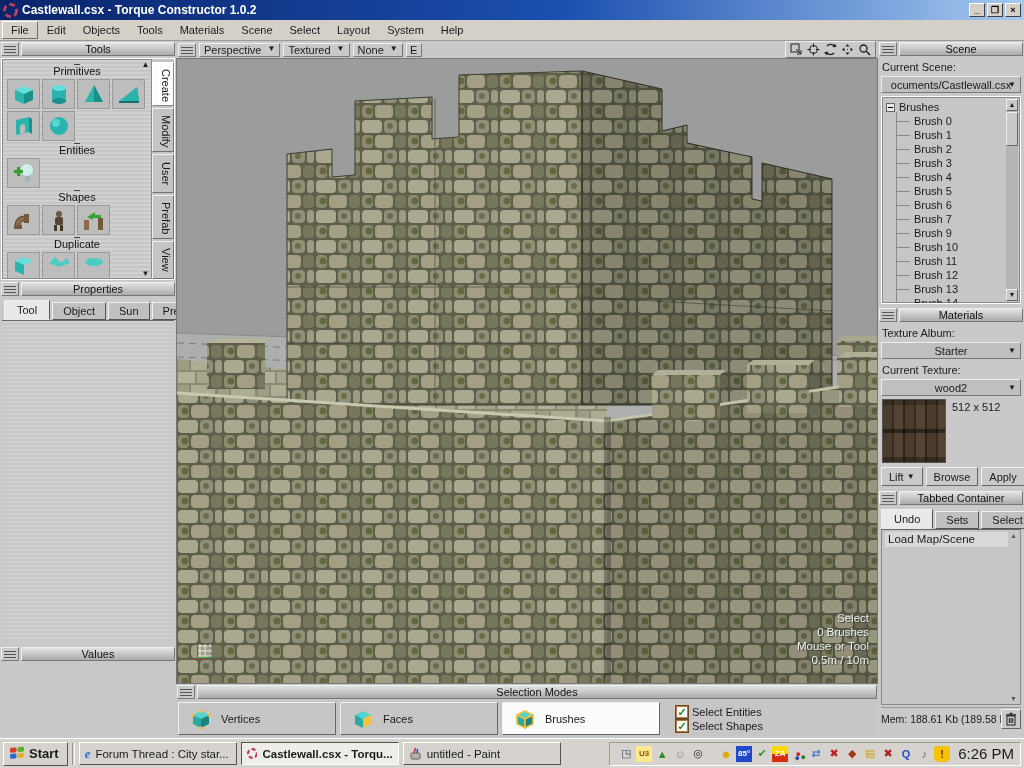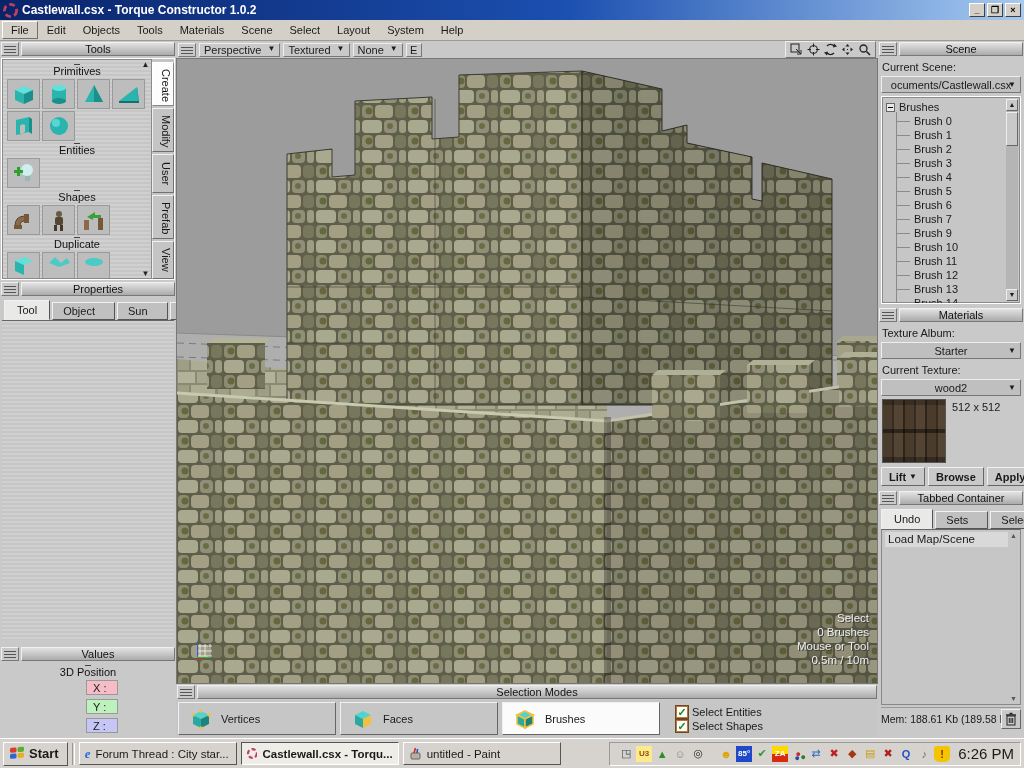--- a/index.html
+++ b/index.html
@@ -45,21 +45,21 @@
   .tilerow { display:flex; gap:2px; margin-bottom:2px; }
   .tile { width:33px; height:30px; background:#bdbdbd; border:1px solid #9a9a9a; display:flex; align-items:center; justify-content:center; }
   .vtabs { width:22px; display:flex; flex-direction:column; padding-top:3px; gap:2px; }
   .vtab { writing-mode:vertical-rl; text-align:center; padding:6px 1px; background:#c4c4c4;
     border:1px solid; border-color:#f0f0f0 #707070 #707070 #f0f0f0; font-size:11px; height:44px; }
   .vtab.sel { background:#fdfdfd; border-color:#fff #888 #888 #fff; }
   .tscroll { position:absolute; right:0; top:0; width:11px; height:100%; display:flex; flex-direction:column; justify-content:space-between; align-items:center; font-size:8px; color:#222; }
 
   .propspanel { position:absolute; left:0; top:240px; width:176px; height:405px; }
   .tabsrow { display:flex; align-items:flex-end; height:20px; padding-left:4px; margin-top:3px; }
-  .tab { padding:2px 19px 2px 10px; background:#c0c0c0; border:1px solid; border-color:#f0f0f0 #555 #555 #f0f0f0; margin-right:2px; font-size:11px; }
+  .tab { padding:2px 10px 2px 10px; background:#c0c0c0; border:1px solid; border-color:#f0f0f0 #555 #555 #f0f0f0; margin-right:2px; font-size:11px; }
   .tab.sel { background:#e9e9e7; padding:3px 12px; border-bottom-color:#e9e9e7; }
   .propbody { margin:0 2px; height:320px; border-top:1px solid #666; }
 
   .valuespanel { position:absolute; left:0; top:605px; width:176px; height:92px; }
   .fieldset { margin:3px 4px; }
   .axchip { width:32px; height:15px; margin:0 0 4px 82px; padding-left:6px; line-height:14px; border:1px solid #999; font-size:11px; }
   .axX { background:#f6bcc8; }
   .axY { background:#bdf2bd; }
   .axZ { background:#c6c6f6; }
 
@@ -108,21 +108,21 @@
   .vthumb { position:absolute; top:13px; left:0; width:12px; height:34px; background:#c9c9c9; border:1px solid; border-color:#eee #666 #666 #eee; }
 
   .texrow { display:flex; margin:3px 4px; gap:6px; }
   .texpreview { width:64px; height:64px; border:1px solid #555;
     background:linear-gradient(180deg,rgba(0,0,0,.25) 0 8%,transparent 8% 46%,rgba(0,0,0,.45) 46% 54%,transparent 54% 92%,rgba(0,0,0,.3) 92%),
     repeating-linear-gradient(90deg,#4a3c2c 0 9px,#382c20 9px 11px,#544434 11px 20px,#2e241a 20px 22px);
     background-color:#3a2e22; }
   .texsize { padding-top:2px; font-size:11px; }
   .matbtns { display:flex; gap:3px; margin:4px 3px; }
   .mbtn { height:19px; background:#c9c9c9; border:1px solid; border-color:#f0f0f0 #666 #666 #f0f0f0;
-    display:flex; align-items:center; justify-content:center; gap:3px; padding:0 7px;font-weight:bold; }
+    display:flex; align-items:center; justify-content:center; gap:3px; padding:0 7px; }
   .mbtn .arr { font-size:8px; }
 
   .tclist { margin:0 3px; height:176px; background:#c6c6c6; border:1px solid #888; border-top:1px solid #666; position:relative; padding:2px 12px 2px 3px; }
   .tcitem { height:15px; line-height:15px; background:#d9d9d9; padding-left:3px; font-size:11.5px; }
   .tcarrows { position:absolute; right:2px; top:2px; bottom:2px; width:9px; display:flex; flex-direction:column; justify-content:space-between; font-size:7px; text-align:center; color:#555; }
   .membar { margin:2px 3px 0 3px; height:22px; display:flex; align-items:center; border-top:1px solid #999; }
   .memtext { flex:1; font-size:10.5px; white-space:nowrap; overflow:hidden; }
   .trashbtn { width:20px; height:20px; background:#c9c9c9; border:1px solid; border-color:#f0f0f0 #666 #666 #f0f0f0; display:flex; align-items:center; justify-content:center; }
 
   
@@ -328,30 +328,20 @@
         <span class="tab">Sun</span>
         <span class="tab">Prefs</span>
       </div>
       <div class="propbody brushed"></div>
     </div>
 
     <div class="valuespanel">
       <div class="phead">
         <span class="grip"></span>
         <span class="ptitle">Values</span>
-      </div>
-      <div class="fieldset">
-        <div class="sec">
-          <span class="l1"></span>
-            <span class="lab">3D Position</span>
-            <span class="l2"></span>
-        </div>
-        <div class="axchip axX">X :</div>
-        <div class="axchip axY">Y :</div>
-        <div class="axchip axZ">Z :</div>
       </div>
     </div>
   </div>
 
   <div class="centercol">
 
     <div class="vptoolbar">
       <span class="grip" style="height:14px;"></span>
       <span class="vpdd">
         <span>Perspective</span>

